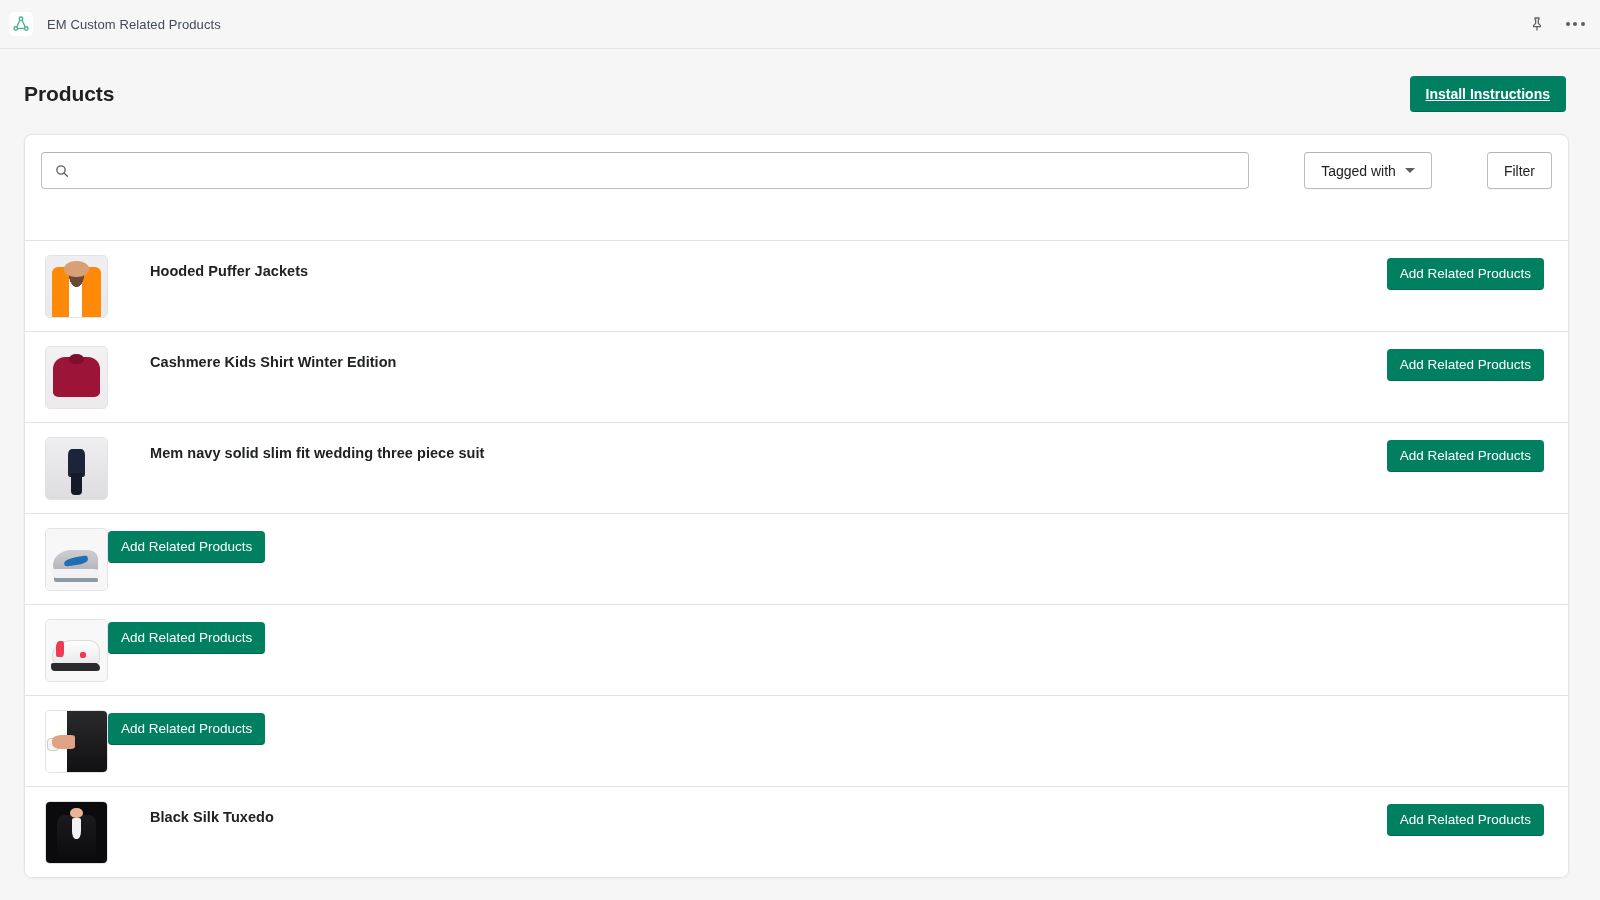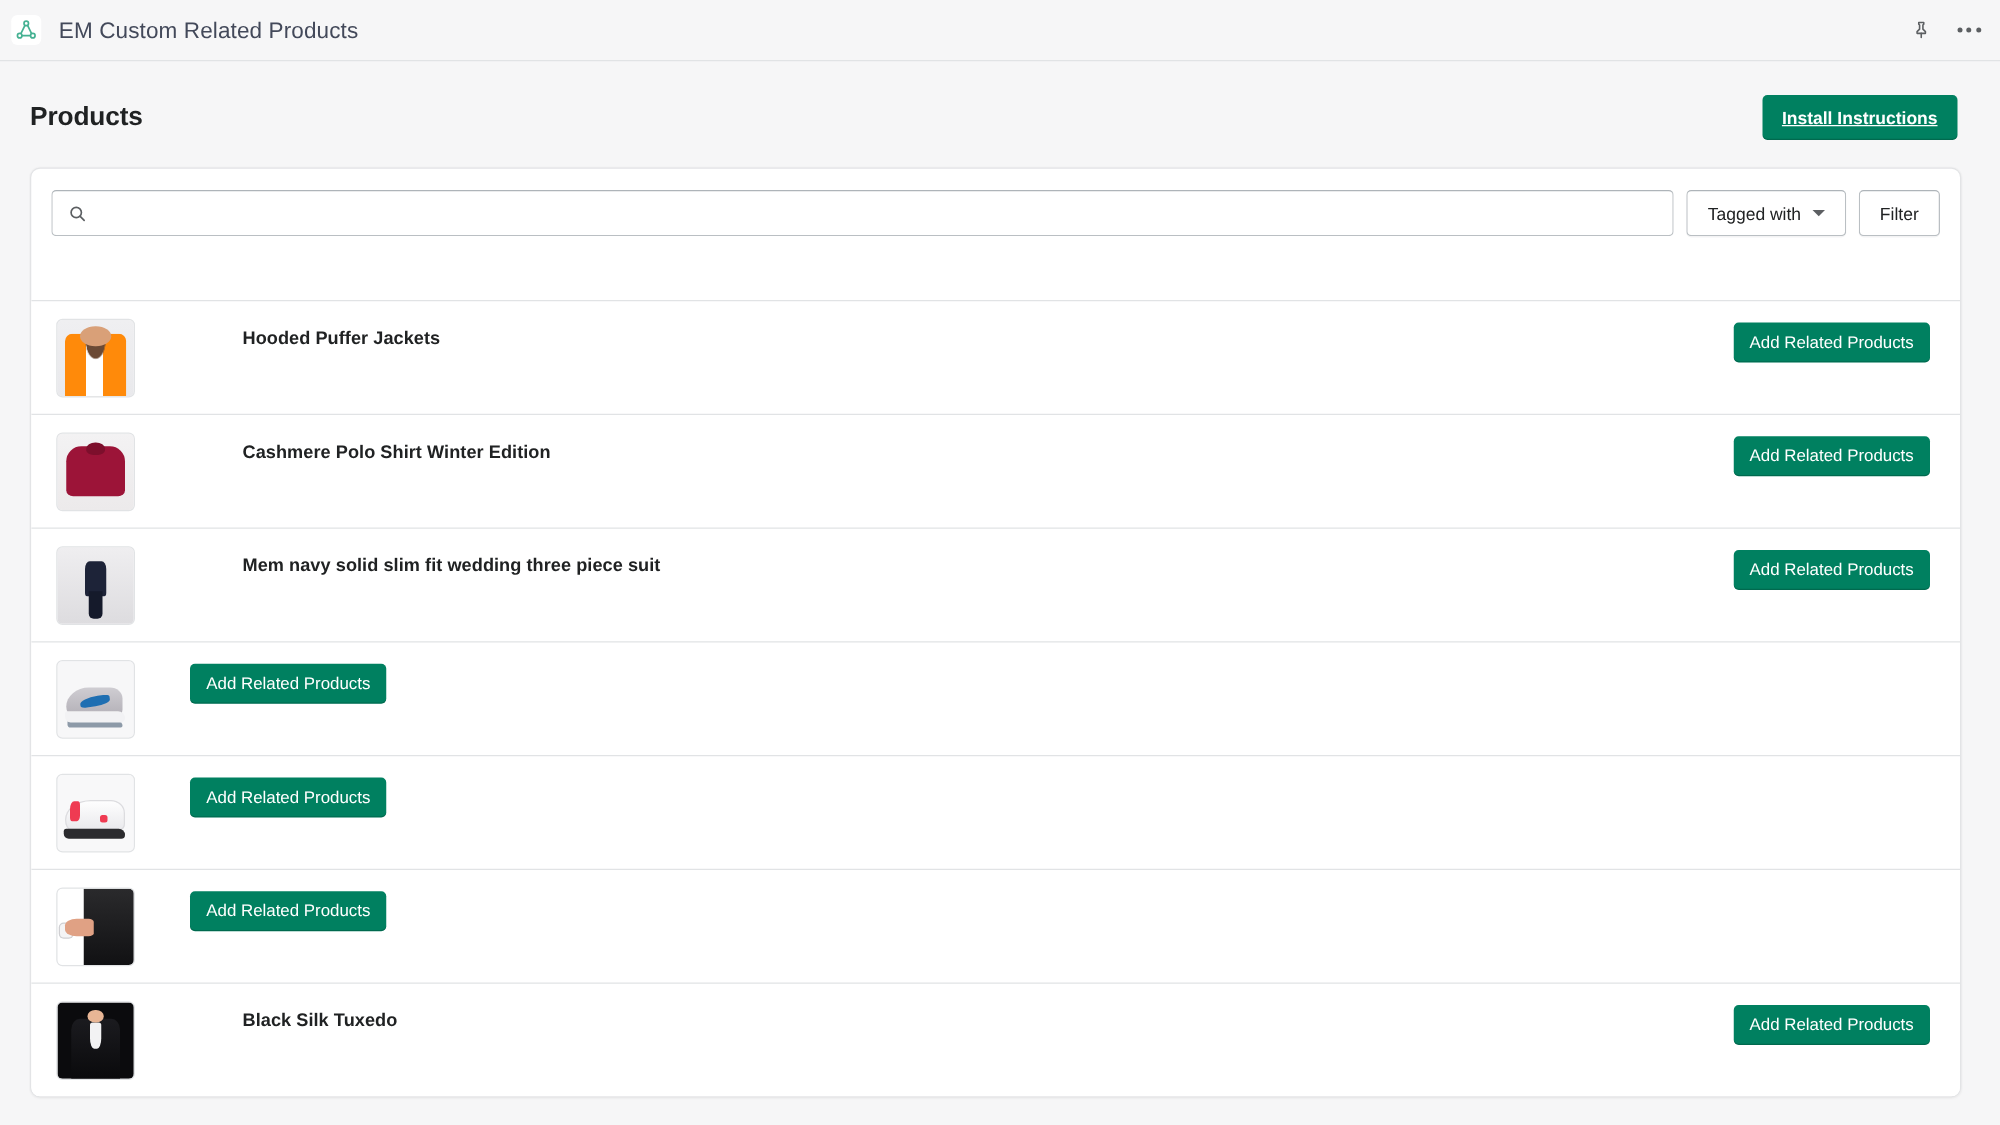--- a/index.html
+++ b/index.html
@@ -23,21 +23,21 @@
   }
   .app-icon {
     width: 24px; height: 24px;
     border-radius: 5px;
     background: #ffffff;
     display: flex; align-items: center; justify-content: center;
     flex: 0 0 auto;
   }
   .app-title {
     margin-left: 14px;
-    font-size: 18px;
+    font-size: 13px;
     color: #43495a;
     letter-spacing: 0.1px;
   }
   .appbar-spacer { flex: 1 1 auto; }
   .appbar-actions { display: flex; align-items: center; gap: 16px; }
   .icon-btn {
     width: 22px; height: 22px;
     display: flex; align-items: center; justify-content: center;
     color: #5c5f62;
     cursor: pointer;
@@ -128,38 +128,38 @@
     font-size: 14px;
     color: #202223;
     font-family: inherit;
     padding: 0 16px;
     cursor: pointer;
     display: flex;
     align-items: center;
     gap: 9px;
     box-shadow: 0 1px 0 rgba(22,29,37,0.05);
     white-space: nowrap;
+    margin-left: 45px;
   }
   .caret {
     width: 0; height: 0;
     border-left: 5px solid transparent;
     border-right: 5px solid transparent;
     border-top: 5px solid #5c5f62;
     display: block;
   }
 
   
   .row {
     display: flex;
     align-items: flex-start;
     border-top: 1px solid #e1e3e5;
     padding: 14px 24px 14px 20px;
     height: 91px;
     background: #ffffff;
-    gap: 44px;
   }
   .thumb {
     width: 63px;
     height: 63px;
     border: 1px solid #e1e3e5;
     border-radius: 5px;
     overflow: hidden;
     flex: 0 0 auto;
     background: #f6f6f7;
     position: relative;
@@ -356,21 +356,21 @@
         <div class="thumb">
           <div class="art art-jacket"><span class="swoosh"></span><span class="accent"></span><span class="accent2"></span><span class="cuff"></span><span class="shirt"></span></div>
         </div>
         <div class="row-title">Hooded Puffer Jackets</div>
         <div class="row-action"><button class="btn-row">Add Related Products</button></div>
       </div>
       <div class="row">
         <div class="thumb">
           <div class="art art-polo"><span class="swoosh"></span><span class="accent"></span><span class="accent2"></span><span class="cuff"></span><span class="shirt"></span></div>
         </div>
-        <div class="row-title">Cashmere Polo Shirt Winter Edition</div>
+        <div class="row-title">Cashmere Kids Shirt Winter Edition</div>
         <div class="row-action"><button class="btn-row">Add Related Products</button></div>
       </div>
       <div class="row">
         <div class="thumb">
           <div class="art art-suit"><span class="swoosh"></span><span class="accent"></span><span class="accent2"></span><span class="cuff"></span><span class="shirt"></span></div>
         </div>
         <div class="row-title">Mem navy solid slim fit wedding three piece suit</div>
         <div class="row-action"><button class="btn-row">Add Related Products</button></div>
       </div>
       <div class="row">

